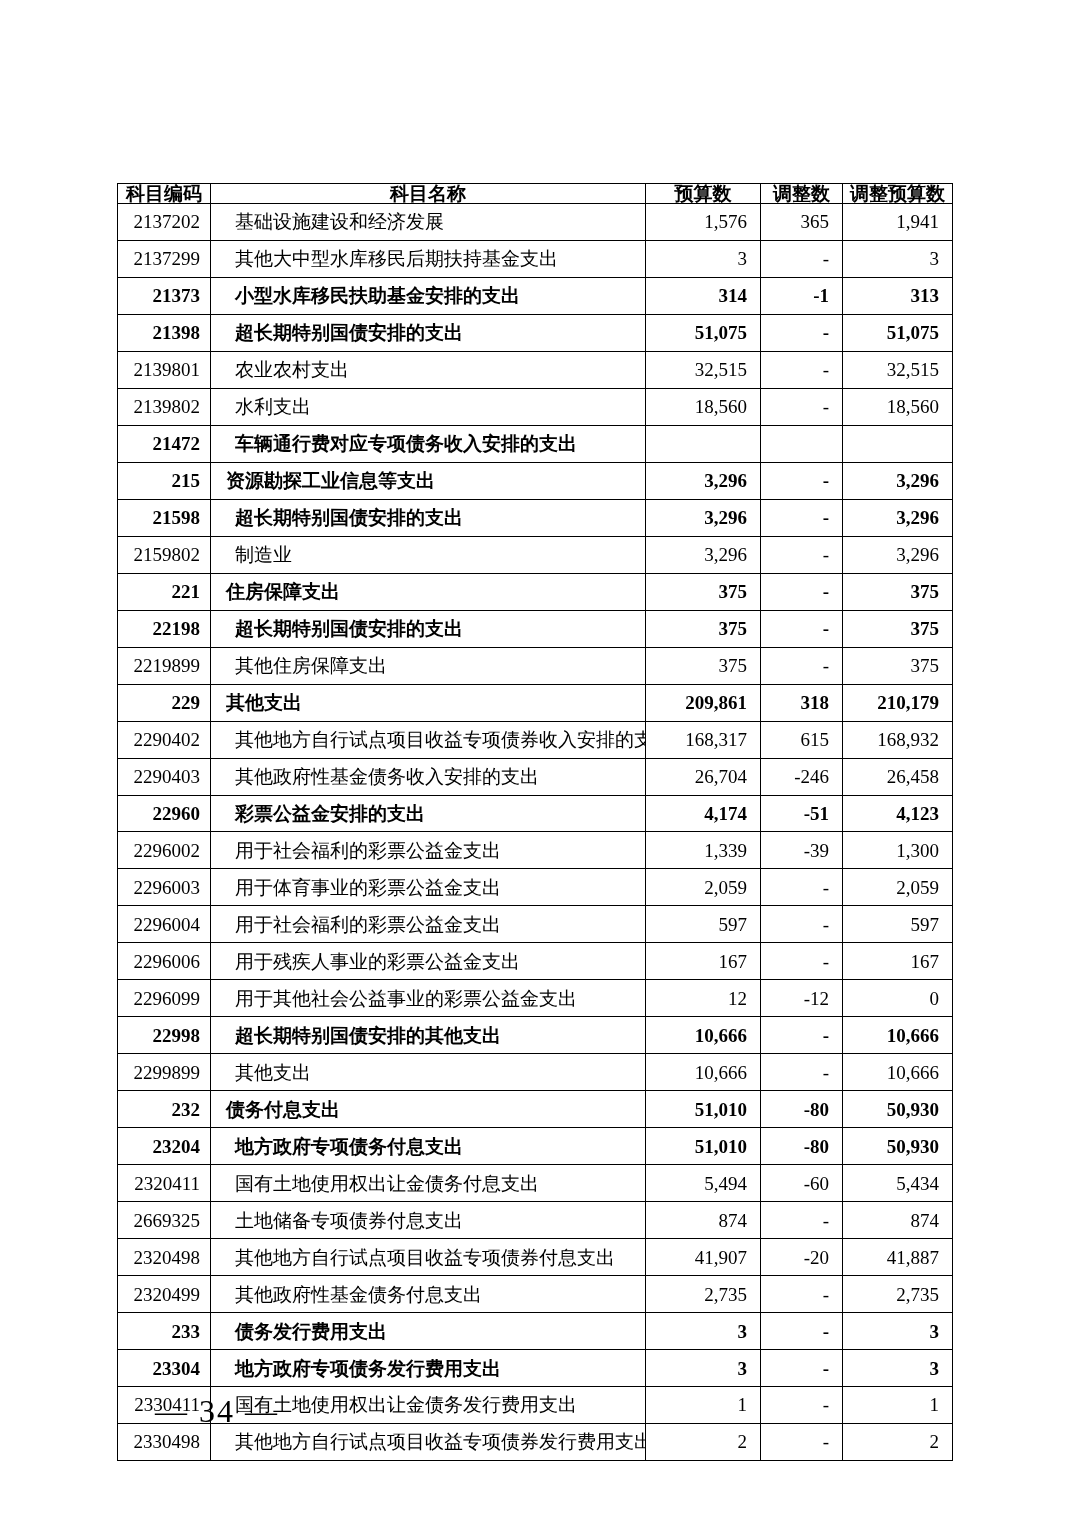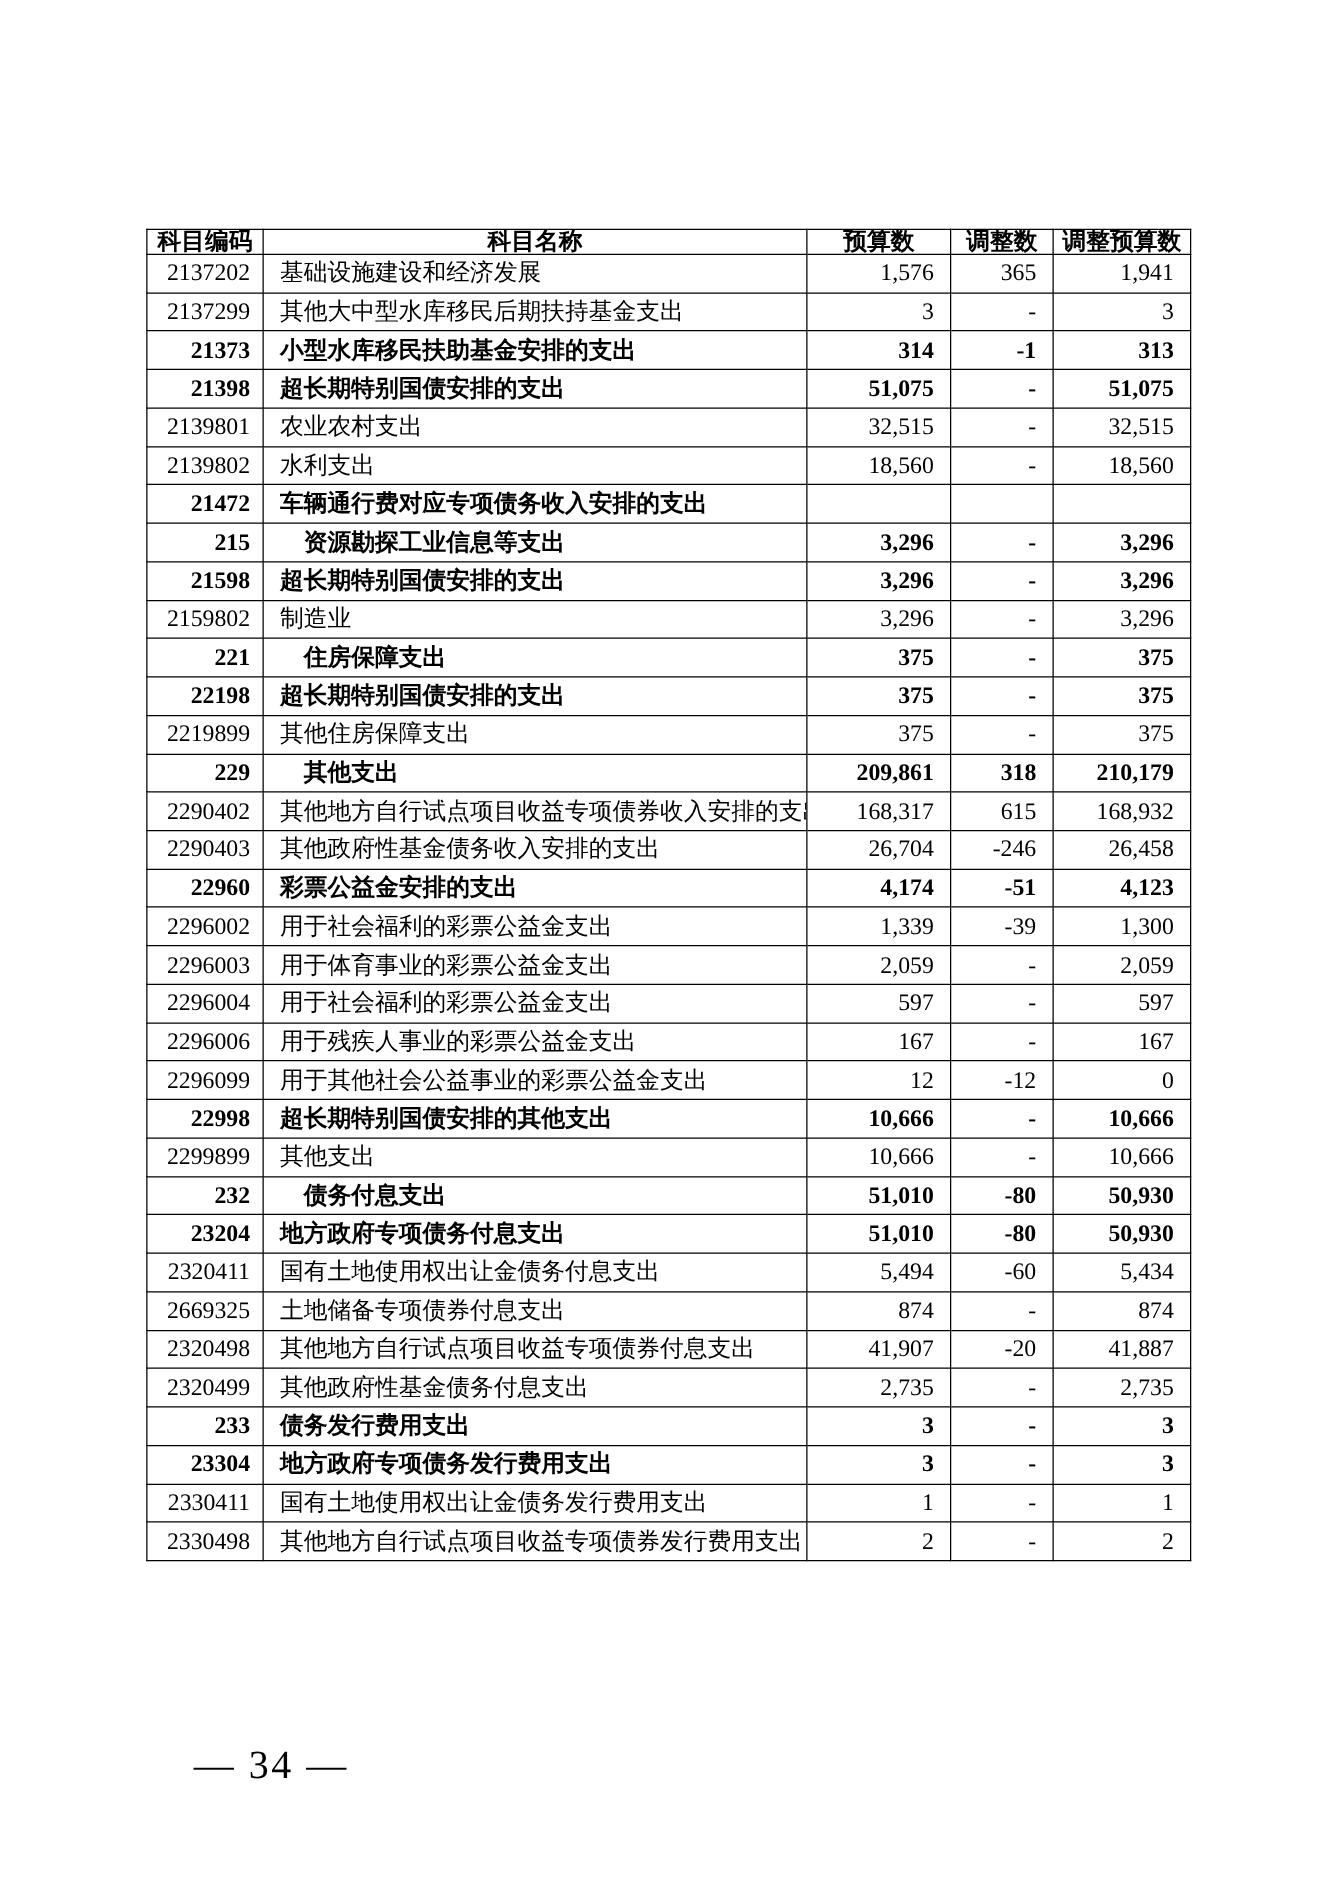--- a/index.html
+++ b/index.html
@@ -14,21 +14,21 @@
     background: #ffffff;
     color: #000000;
     font-family: "Liberation Serif", "DejaVu Serif", serif;
     overflow: hidden;
   }
   table.budget-table {
     position: absolute;
     left: 117px;
     top: 183px;
     width: 835px;
-    height: 1066px;
+    height: 1278px;
     border-collapse: collapse;
     table-layout: fixed;
   }
   .budget-table th,
   .budget-table td {
     border: 1.5px solid #000000;
     padding: 0;
     font-size: 19px;
     line-height: 1;
     overflow: hidden;
@@ -39,24 +39,24 @@
     font-weight: bold;
     text-align: center;
     font-size: 19px;
   }
   .budget-table td.code {
     text-align: right;
     padding-right: 10px;
   }
   .budget-table td.name {
     text-align: left;
-    padding-left: 13px;
+    padding-left: 24px;
   }
   .budget-table td.name.indent {
-    padding-left: 32px;
+    padding-left: 15px;
   }
   .budget-table td.num {
     text-align: right;
     padding-right: 13px;
   }
   .budget-table tr.bold td {
     font-weight: bold;
   }
   .page-number {
     position: absolute;

